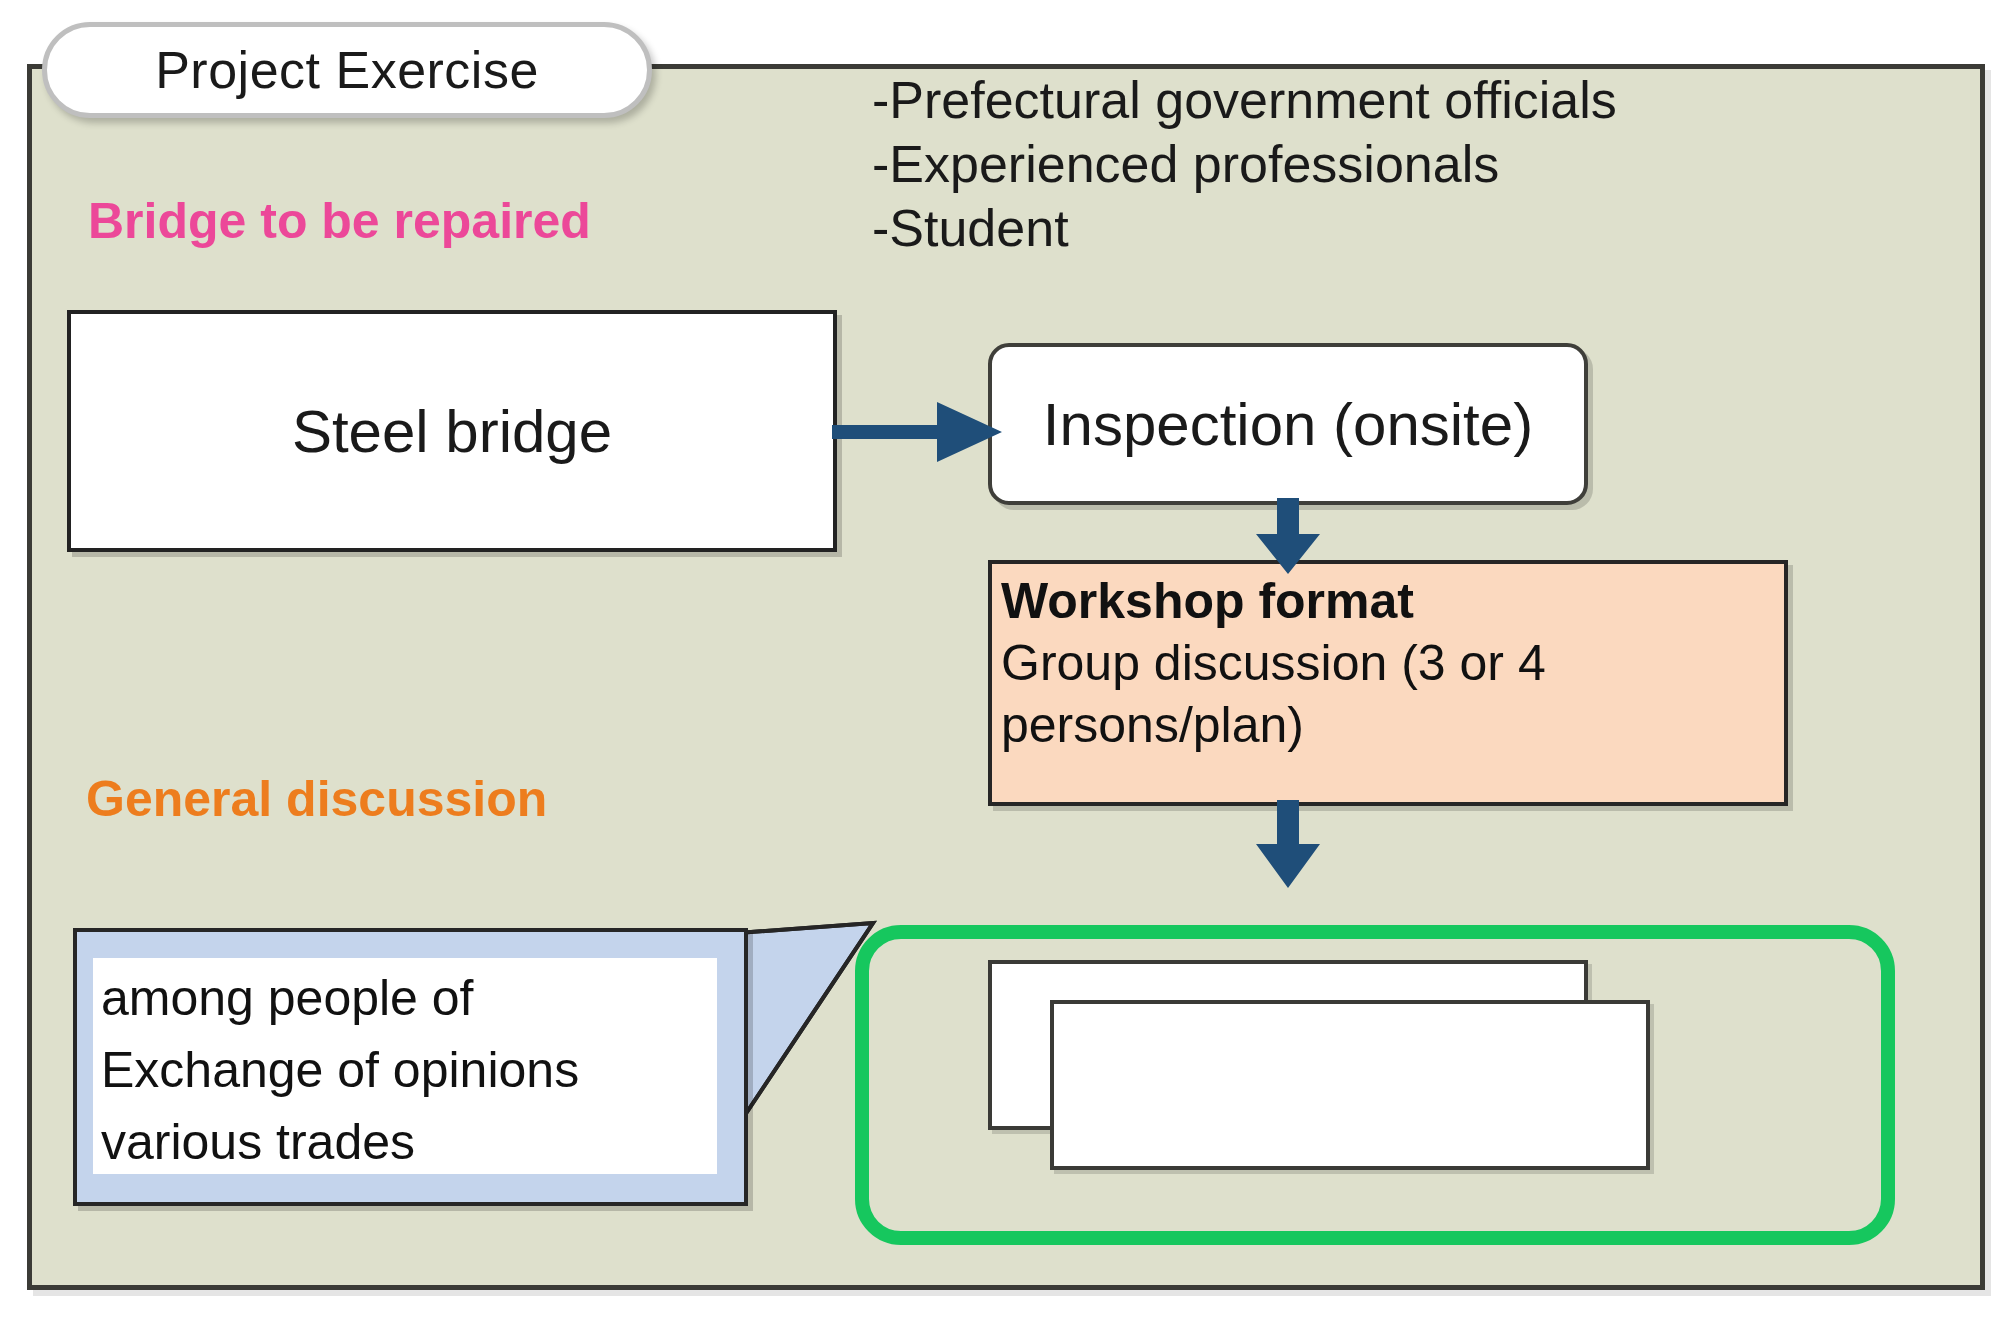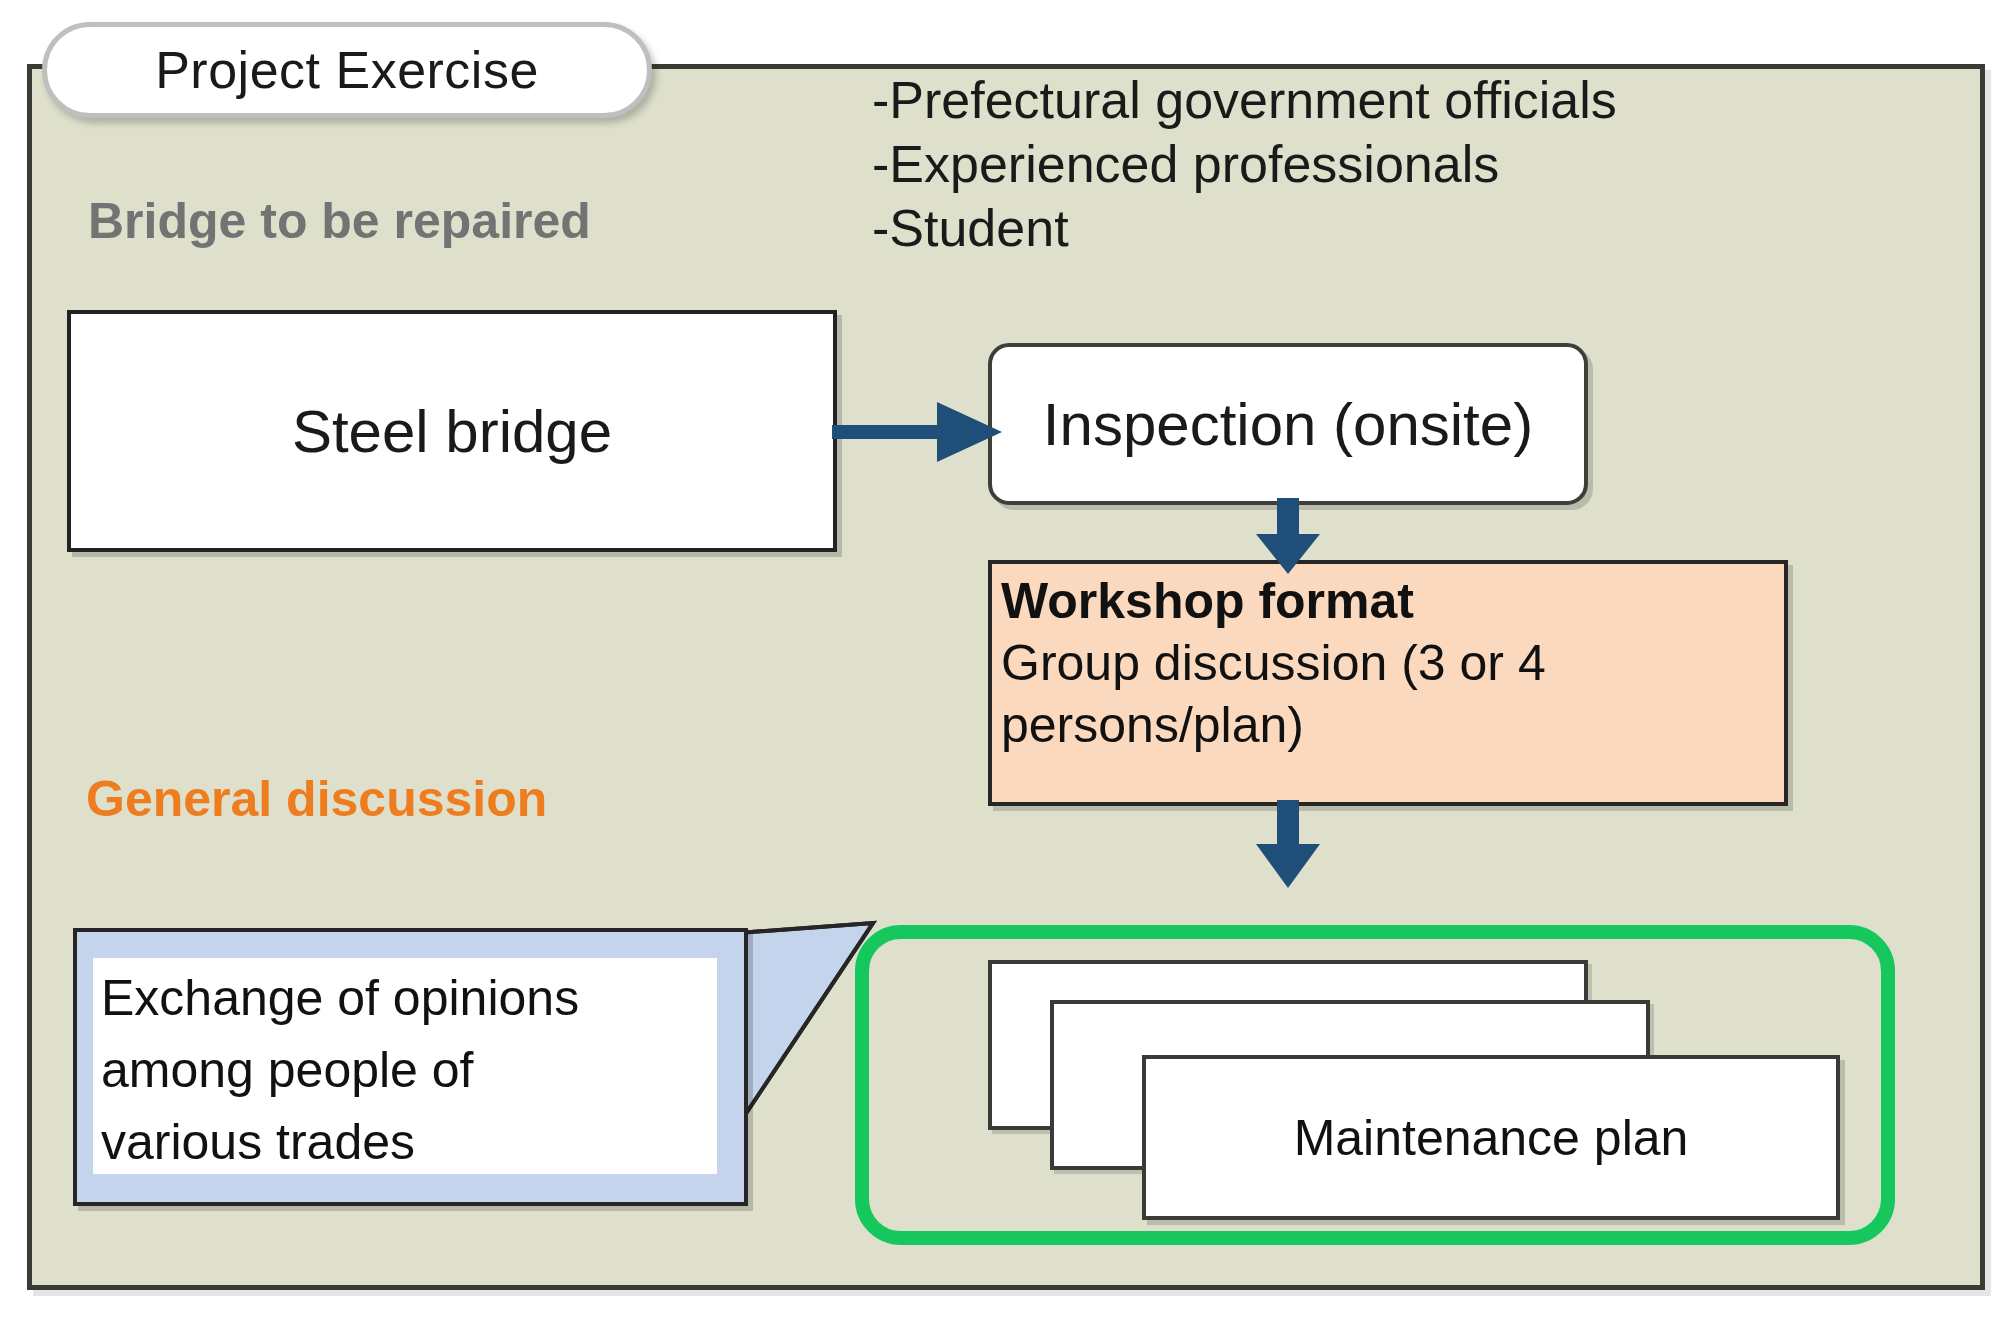--- a/index.html
+++ b/index.html
@@ -73,21 +73,21 @@
     white-space: nowrap;
   }
 
   
   .label-red {
     position: absolute;
     left: 88px;
     top: 192px;
     font-size: 50px;
     font-weight: bold;
-    color: #737373;
+    color: #ec4899;
     white-space: nowrap;
     z-index: 20;
   }
 
   
   .label-orange {
     position: absolute;
     left: 86px;
     top: 770px;
     font-size: 50px;
@@ -316,30 +316,27 @@
     <path d="M29,0 L51,0 L51,44 L72,44 L40,88 L8,44 L29,44 Z" fill="#1F4E79"></path>
   </svg>
 
   <div class="label-orange">General discussion</div>
 
 
   <div id="group-presentation"></div>
 
   <div class="card" id="card-back"></div>
   <div class="card" id="card-mid"></div>
-  <div class="card" id="card-front">
-    <span>Maintenance plan</span>
-  </div>
 
   <svg id="callout-tail" viewBox="0 0 160 300">
     <path d="M2,18 L2,212 L138,8 Z" fill="#C4D4EC" stroke="#262626" stroke-width="4"></path>
     <path d="M2,18 L138,8 L2,212" fill="none" stroke="#262626" stroke-width="4"></path>
   </svg>
 
   <div id="callout-opinions">
     <div class="inner-white">
+      <div class="co-line">among people of</div>
       <div class="co-line">Exchange of opinions</div>
-      <div class="co-line">among people of</div>
       <div class="co-line">various trades</div>
     </div>
   </div>
 
 </div>
 
 </body></html>

